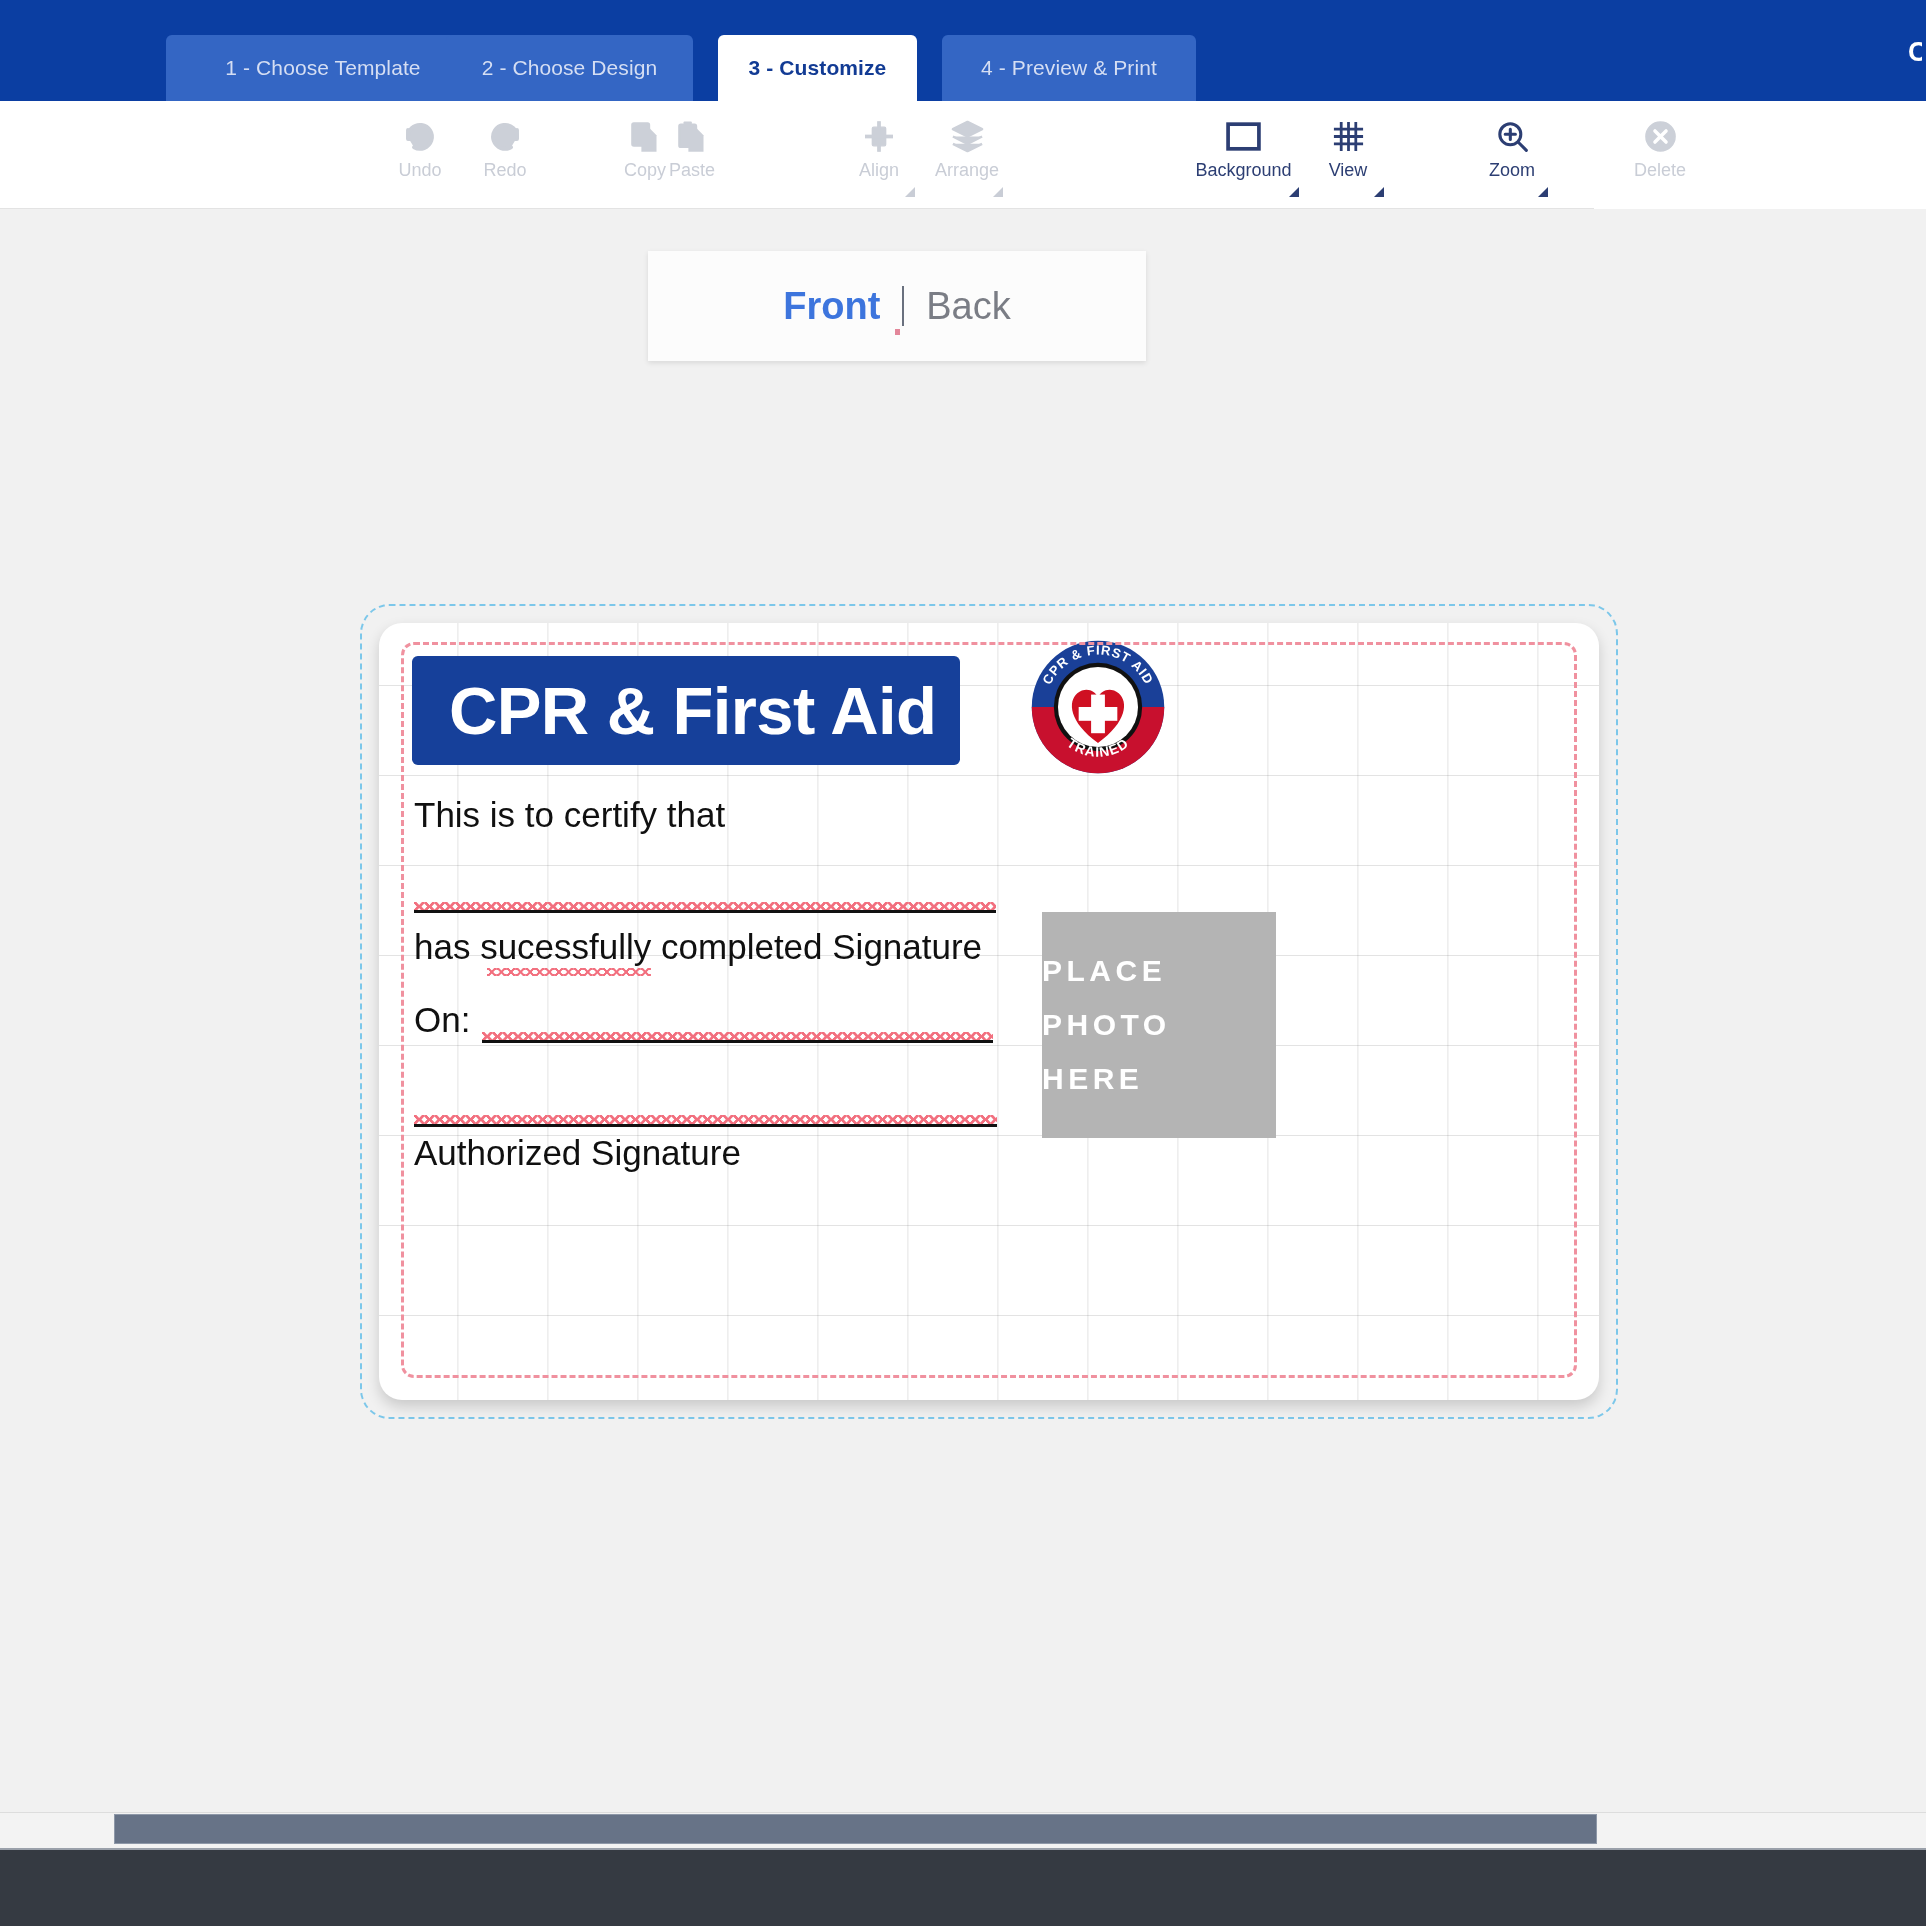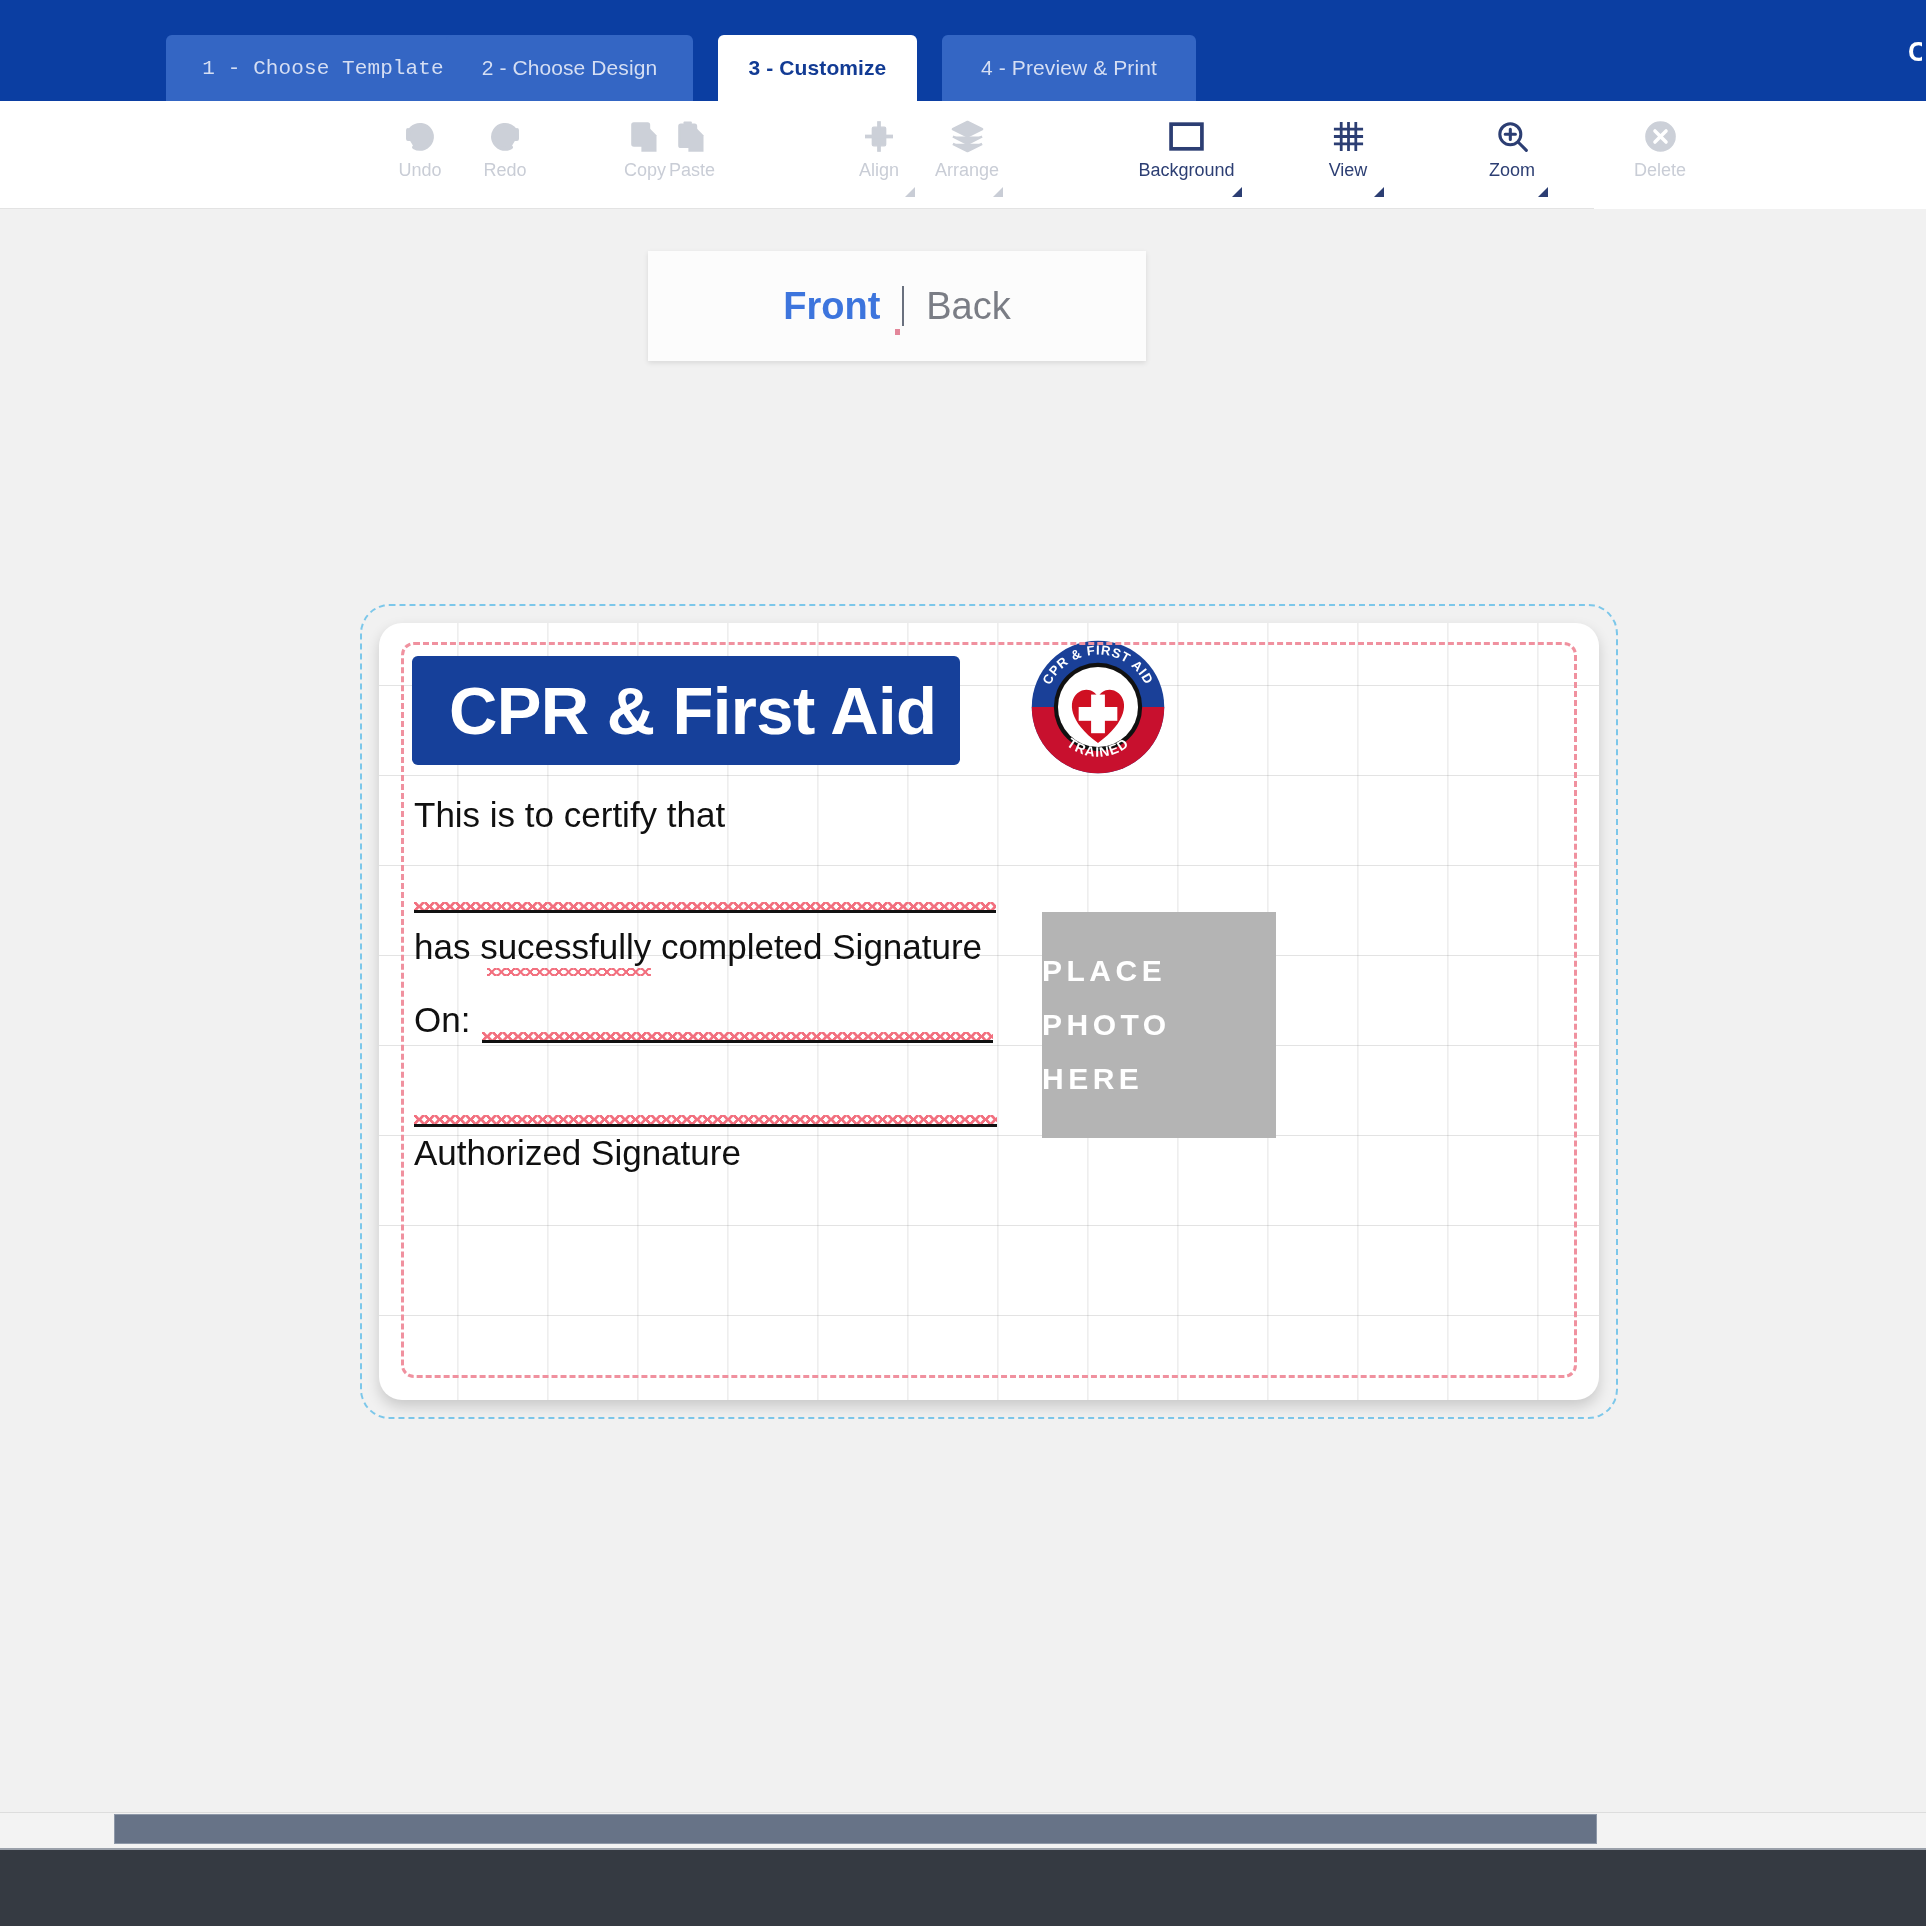--- a/index.html
+++ b/index.html
@@ -20,21 +20,21 @@
     position: absolute; top: 35px; height: 66px;
     border-radius: 5.8px 5.8px 0 0;
     display: flex; align-items: center; justify-content: center;
     font-size: 21px; letter-spacing: 0.1px;
     background: #3466c4; color: #d5def3;
     cursor: pointer; white-space: nowrap;
   }
   .step-tab.active {
     background: #ffffff; color: #123b94; font-weight: bold;
   }
-  #tab0 { left: 166px;  width: 314px; font-family: Liberation Mono, monospace; }
+  #tab0 { left: 166px;  width: 314px; }
   #tab1 { left: 446px;  width: 247px; }
   #tab2 { left: 718px; width: 199px; }
   #tab3 { left: 942px; width: 254px; }
 
   .corner-glyph {
     position: absolute; right: 3.9px; top: 37px;
     font-size: 27px; color: #ffffff; font-weight: 600;
     overflow: hidden; width: 14px;
   }
 
@@ -70,21 +70,21 @@
     border-bottom: 10.3px solid #c9cdd6;
   }
   .tool.enabled .caret { border-bottom-color: #2c3e73; }
 
   #t-undo  { left: 372px; }
   #t-redo  { left: 457px; }
   #t-copy  { left: 597px; }
   #t-paste { left: 644px; }
   #t-align { left: 831px; }
   #t-arr   { left: 919px; }
-  #t-bg    { left: 1119px; width: 135px; }
+  #t-bg    { left: 1176px; width: 135px; }
   #t-view  { left: 1300px; }
   #t-zoom  { left: 1464px; }
   #t-del   { left: 1612px; }
 
   
   .canvas {
     position: absolute; left: 0; top: 209px;
     width: 1926px; height: 1603px;
     background: #f1f1f1;
   }

